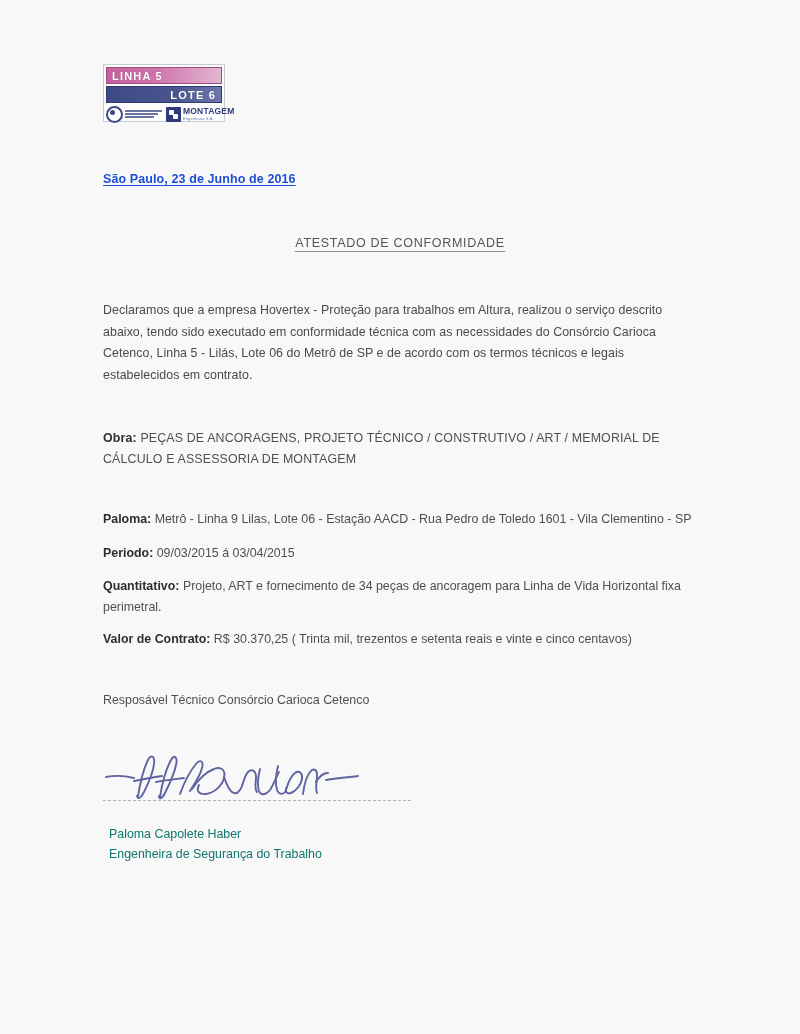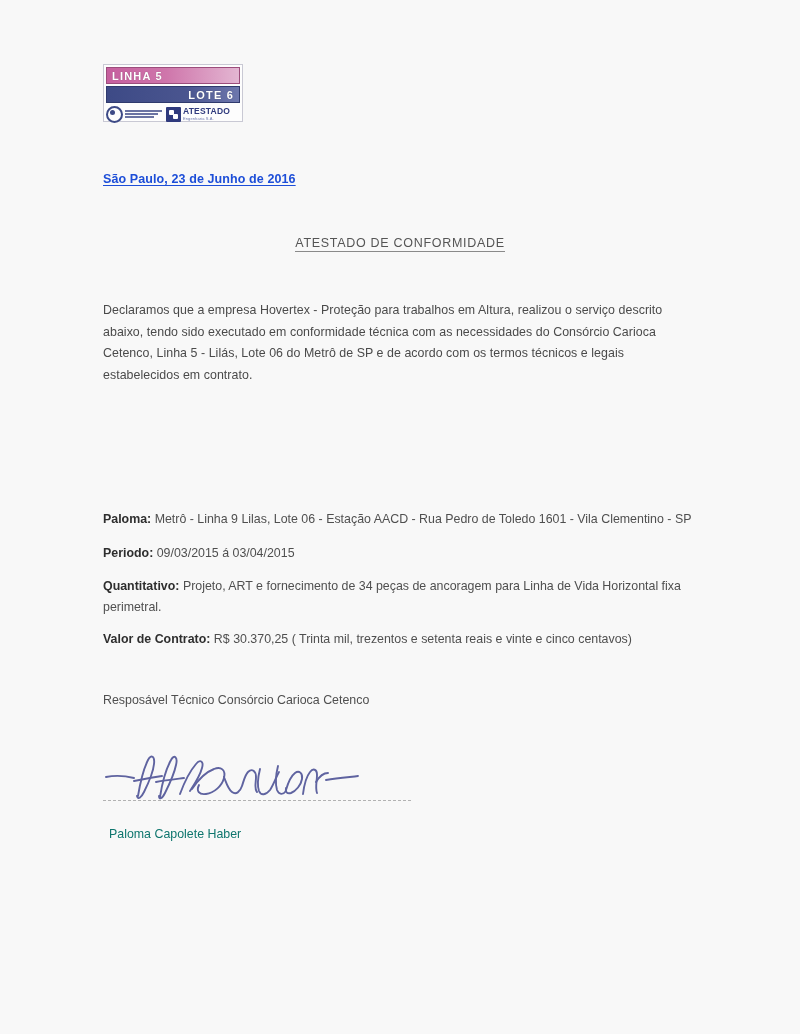--- a/index.html
+++ b/index.html
@@ -22,21 +22,21 @@
     position: absolute;
     inset: 0;
     background: #f8f8f8;
   }
 
   
   .logo-block {
     position: absolute;
     left: 103px;
     top: 64px;
-    width: 140px;
+    width: 122px;
     height: 58px;
     background: #fdfdfd;
     border: 1px solid #c9c9d4;
     box-sizing: border-box;
     padding: 2px;
     filter: blur(.15px);
   }
   .logo-bar {
     height: 17px;
     margin-bottom: 2px;
@@ -282,35 +282,39 @@
         <div class="ring"></div>
         <div class="lines">
           <i></i>
             <i></i>
             <i></i>
         </div>
       </div>
       <div class="mark-cetenco">
         <div class="glyph"></div>
         <div class="wordmark">
-          <b>ATESTADO</b>
+          <b>MONTAGEM</b>
           <em>Engenharia S.A.</em>
         </div>
       </div>
     </div>
   </div>
 
   <div class="doc-date">São Paulo, 23 de Junho de 2016</div>
 
   <div class="doc-title">
     <span>ATESTADO DE CONFORMIDADE</span>
   </div>
 
   <div class="body-text" id="intro-paragraph">Declaramos que a empresa Hovertex - Proteção para trabalhos em Altura, realizou o serviço descrito abaixo, tendo sido executado em conformidade técnica com as necessidades do Consórcio Carioca Cetenco, Linha 5 - Lilás, Lote 06 do Metrô de SP e de acordo com os termos técnicos e legais estabelecidos em contrato.</div>
 
+  <div class="field" id="field-obra">
+    <b>Obra:</b>
+    <span>PEÇAS DE ANCORAGENS, PROJETO TÉCNICO / CONSTRUTIVO / ART / MEMORIAL DE CÁLCULO E ASSESSORIA DE MONTAGEM</span>
+  </div>
 
   <div class="field" id="field-local">
     <b>Paloma:</b>
     <span>Metrô - Linha 9 Lilas, Lote 06 - Estação AACD - Rua Pedro de Toledo 1601 - Vila Clementino - SP</span>
   </div>
 
   <div class="field" id="field-periodo">
     <b>Periodo:</b>
     <span>09/03/2015 á 03/04/2015</span>
   </div>
@@ -344,15 +348,16 @@
         <path d="M203 44 C204 36, 206 27, 210 22 C213 18, 217 19, 217 25 C217 31, 215 38, 217 43"></path>
         <path d="M216 32 C219 27, 223 23, 228 23"></path>
         <path d="M226 30 C238 28, 250 27, 258 26"></path>
       </g>
     </svg>
     <div class="sig-rule"></div>
   </div>
 
   <div class="signer-name">
     <div>Paloma Capolete Haber</div>
+    <div>Engenheira de Segurança do Trabalho</div>
   </div>
 
 </div>
 
 </body></html>

